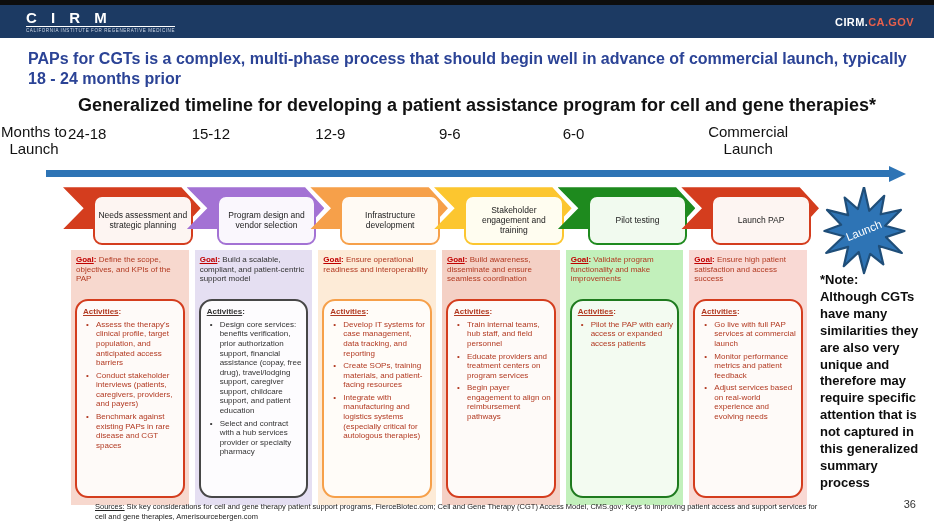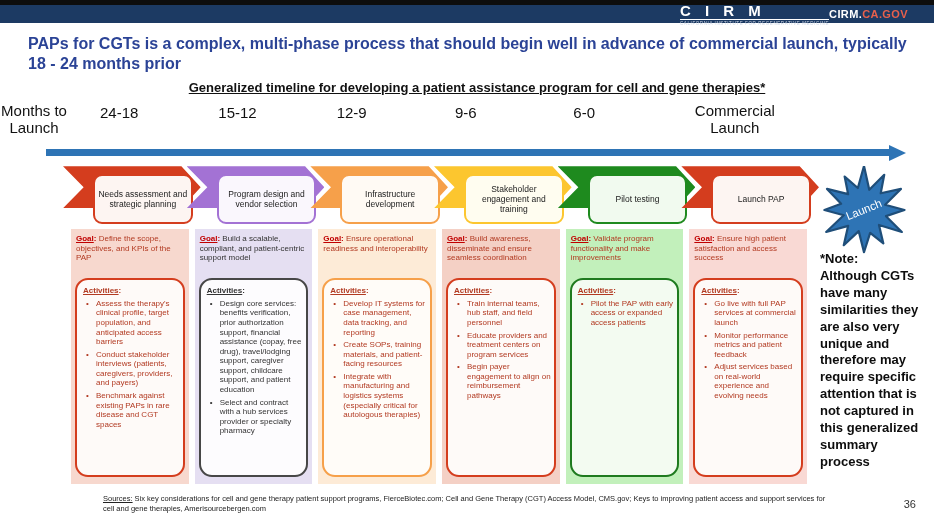--- a/index.html
+++ b/index.html
@@ -1,32 +1,32 @@
 <!DOCTYPE html>
 <html><head>
 <meta charset="utf-8">
 <style>
   html,body{margin:0;padding:0;}
   .slide{width:934px;height:524px;position:relative;background:#fff;overflow:hidden;
          font-family:"Liberation Sans",sans-serif;color:#1a1a1a;}
   .topstrip{height:5px;background:#0d0d0d;}
-  .header{height:18px;background:#1c3a63;display:flex;justify-content:flex-end;
-          align-items:center;padding:0 26px 0 26px;}
+  .header{height:33px;background:#1c3a63;display:flex;justify-content:space-between;
+          align-items:center;padding:0 20px 0 26px;}
   .logo{display:inline-block;text-align:left;}
   .logo-main{color:#fff;font-size:15px;font-weight:bold;letter-spacing:5px;
              border-bottom:1px solid #fff;padding-bottom:1px;display:block;line-height:1;}
   .logo-sub{color:#cfd8e6;font-size:4.5px;letter-spacing:0.6px;display:block;margin-top:1px;
             text-transform:uppercase;}
   .site{font-size:11px;font-weight:bold;letter-spacing:0.4px;text-decoration:none;}
   .site .w{color:#fff;} .site .r{color:#e8604c;}
   .title{margin:11px 26px 0 28px;font-size:16px;font-weight:bold;color:#2b4396;line-height:1.27;}
-  .subtitle{margin:5px 40px 0 60px;text-align:center;font-size:13px;font-weight:bold;
-            color:#111;text-decoration:underline;}
+  .subtitle{margin:5px 40px 0 60px;text-align:center;font-size:18px;font-weight:bold;
+            color:#111;}
   .band{display:grid;grid-template-columns:68px repeat(6,1fr) 124px;margin:0 0 0 0;}
-  .months{margin-top:7px;font-size:14px;color:#111;align-items:flex-start;gap:32px;}
+  .months{margin-top:7px;font-size:14px;color:#111;align-items:flex-start;}
   .mcell{text-align:left;font-size:15px;padding-top:2px;}
   .mside{text-align:center;font-size:15px;line-height:1.15;}
   .arrow-wrap{position:relative;height:16px;margin-top:9px;}
   .arrow-line{position:absolute;left:46px;right:44px;top:4px;height:7px;background:#2e74b5;}
   .arrow-head{position:absolute;right:28px;top:0;width:0;height:0;
               border-left:17px solid #2e74b5;border-top:8px solid transparent;
               border-bottom:8px solid transparent;}
   .chevband{margin-top:5px;height:60px;}
   .phase-chev{position:relative;margin:0 2px;}
   .chev{position:absolute;left:-7px;right:-11px;top:0;height:42px;background:var(--c);
@@ -51,21 +51,21 @@
   .acts li{position:relative;padding-left:13px;margin-bottom:3px;}
   .acts li::before{content:"\2022";position:absolute;left:3px;top:0;}
   .p0{--c:#d43d1e;--bg:#f7d8ce;--bc:#d43d1e;--tc:#b23a22;--lb:#fdf5f2;--ab:#fefaf8;}
   .p1{--c:#a372d4;--bg:#e5dff2;--bc:#474747;--tc:#333333;--lb:#faf7fd;--ab:#fdfcfe;}
   .p2{--c:#f6a04a;--bg:#fdebd7;--bc:#f6a04a;--tc:#b23a22;--lb:#fffaf4;--ab:#fffcf8;}
   .p3{--c:#fcc62f;--bg:#f4d0c5;--bc:#d43d1e;--tc:#b23a22;--lb:#fffdf0;--ab:#fefaf8;}
   .p4{--c:#1e8a1e;--bg:#c2f0bb;--bc:#1e7a1e;--tc:#b23a22;--lb:#f1faef;--ab:#f3fbf1;}
   .p5{--c:#d43d1e;--bg:#f9d9d4;--bc:#d43d1e;--tc:#b23a22;--lb:#fdf5f2;--ab:#fefaf8;}
   .note{padding:22px 14px 0 10px;font-size:13px;font-weight:bold;color:#0d0d0d;line-height:1.3;}
   .note-title{display:block;}
-  .sources{position:absolute;left:95px;bottom:2px;width:730px;font-size:7.5px;color:#222;line-height:1.35;margin:8px;}
+  .sources{position:absolute;left:95px;bottom:2px;width:730px;font-size:7.5px;color:#222;line-height:1.35;margin:0;}
   .sources .u{text-decoration:underline;margin-right:2px;}
   .pagenum{position:absolute;right:18px;bottom:14px;font-size:11px;color:#333;}
 </style>
 </head>
 <body>
 
 <div class="slide">
   <div class="topstrip"></div>
 
   <div class="header">

